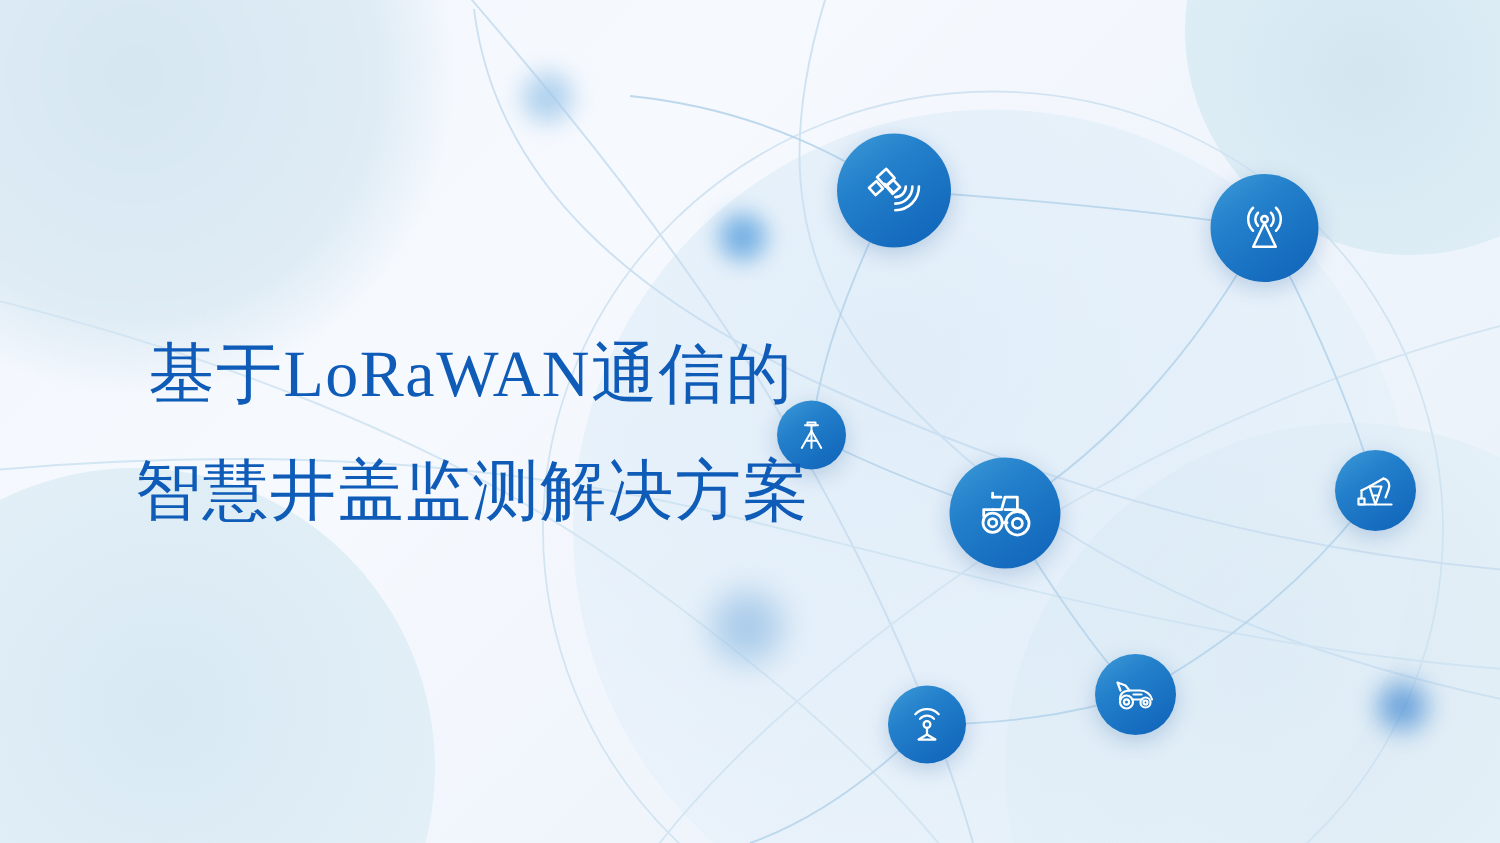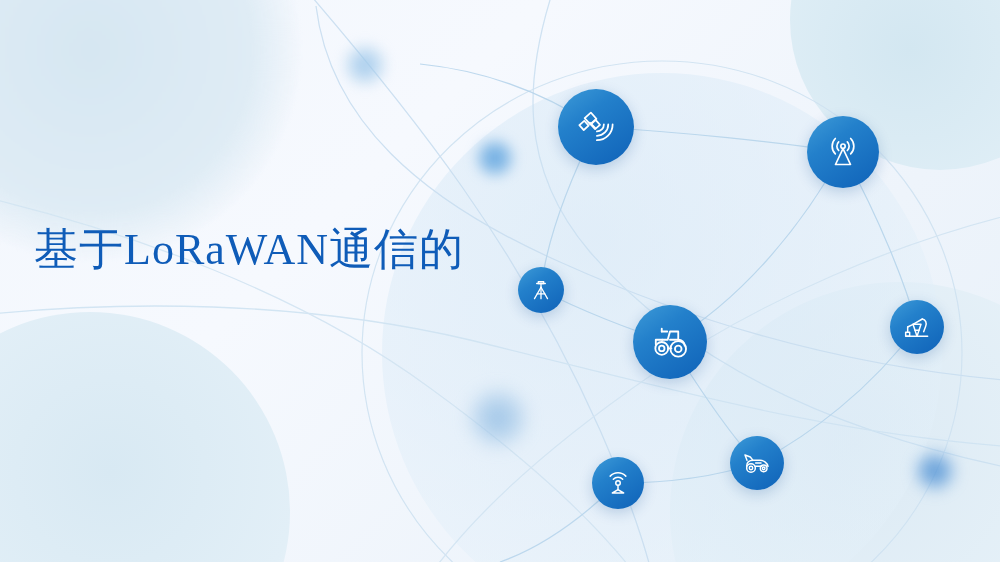--- a/index.html
+++ b/index.html
@@ -11,20 +11,21 @@
   body {
     font-family: "Liberation Sans", sans-serif;
   }
 
   .slide {
     position: relative;
     width: 1000px;
     height: 562px;
     overflow: hidden;
     background: #f4f7fd;
+    text-align: center;
   }
 
   
   .bg-base {
     position: absolute;
     inset: 0;
     background:
       linear-gradient(135deg, #f3f7fd 0%, #f6f9fe 35%, #eef4fb 70%, #e8f1f9 100%);
   }
   .bg-soft-a {
@@ -265,15 +266,16 @@
         <path d="M8.5 29 c0 -6 4 -9 10 -9 h10 c6 0 11 4 12 9"></path>
         <path d="M9 20 L6 12 L14 15 L18 20"></path>
         <path d="M21 29 h10"></path>
         <path d="M22 24 h8"></path>
       </svg>
     </span>
   </div>
 
   <div class="headline">
     <div class="line line-1">基于LoRaWAN通信的</div>
+    <div class="line line-2">智慧井盖监测解决方案</div>
   </div>
 
 </div>
 
 </body></html>

